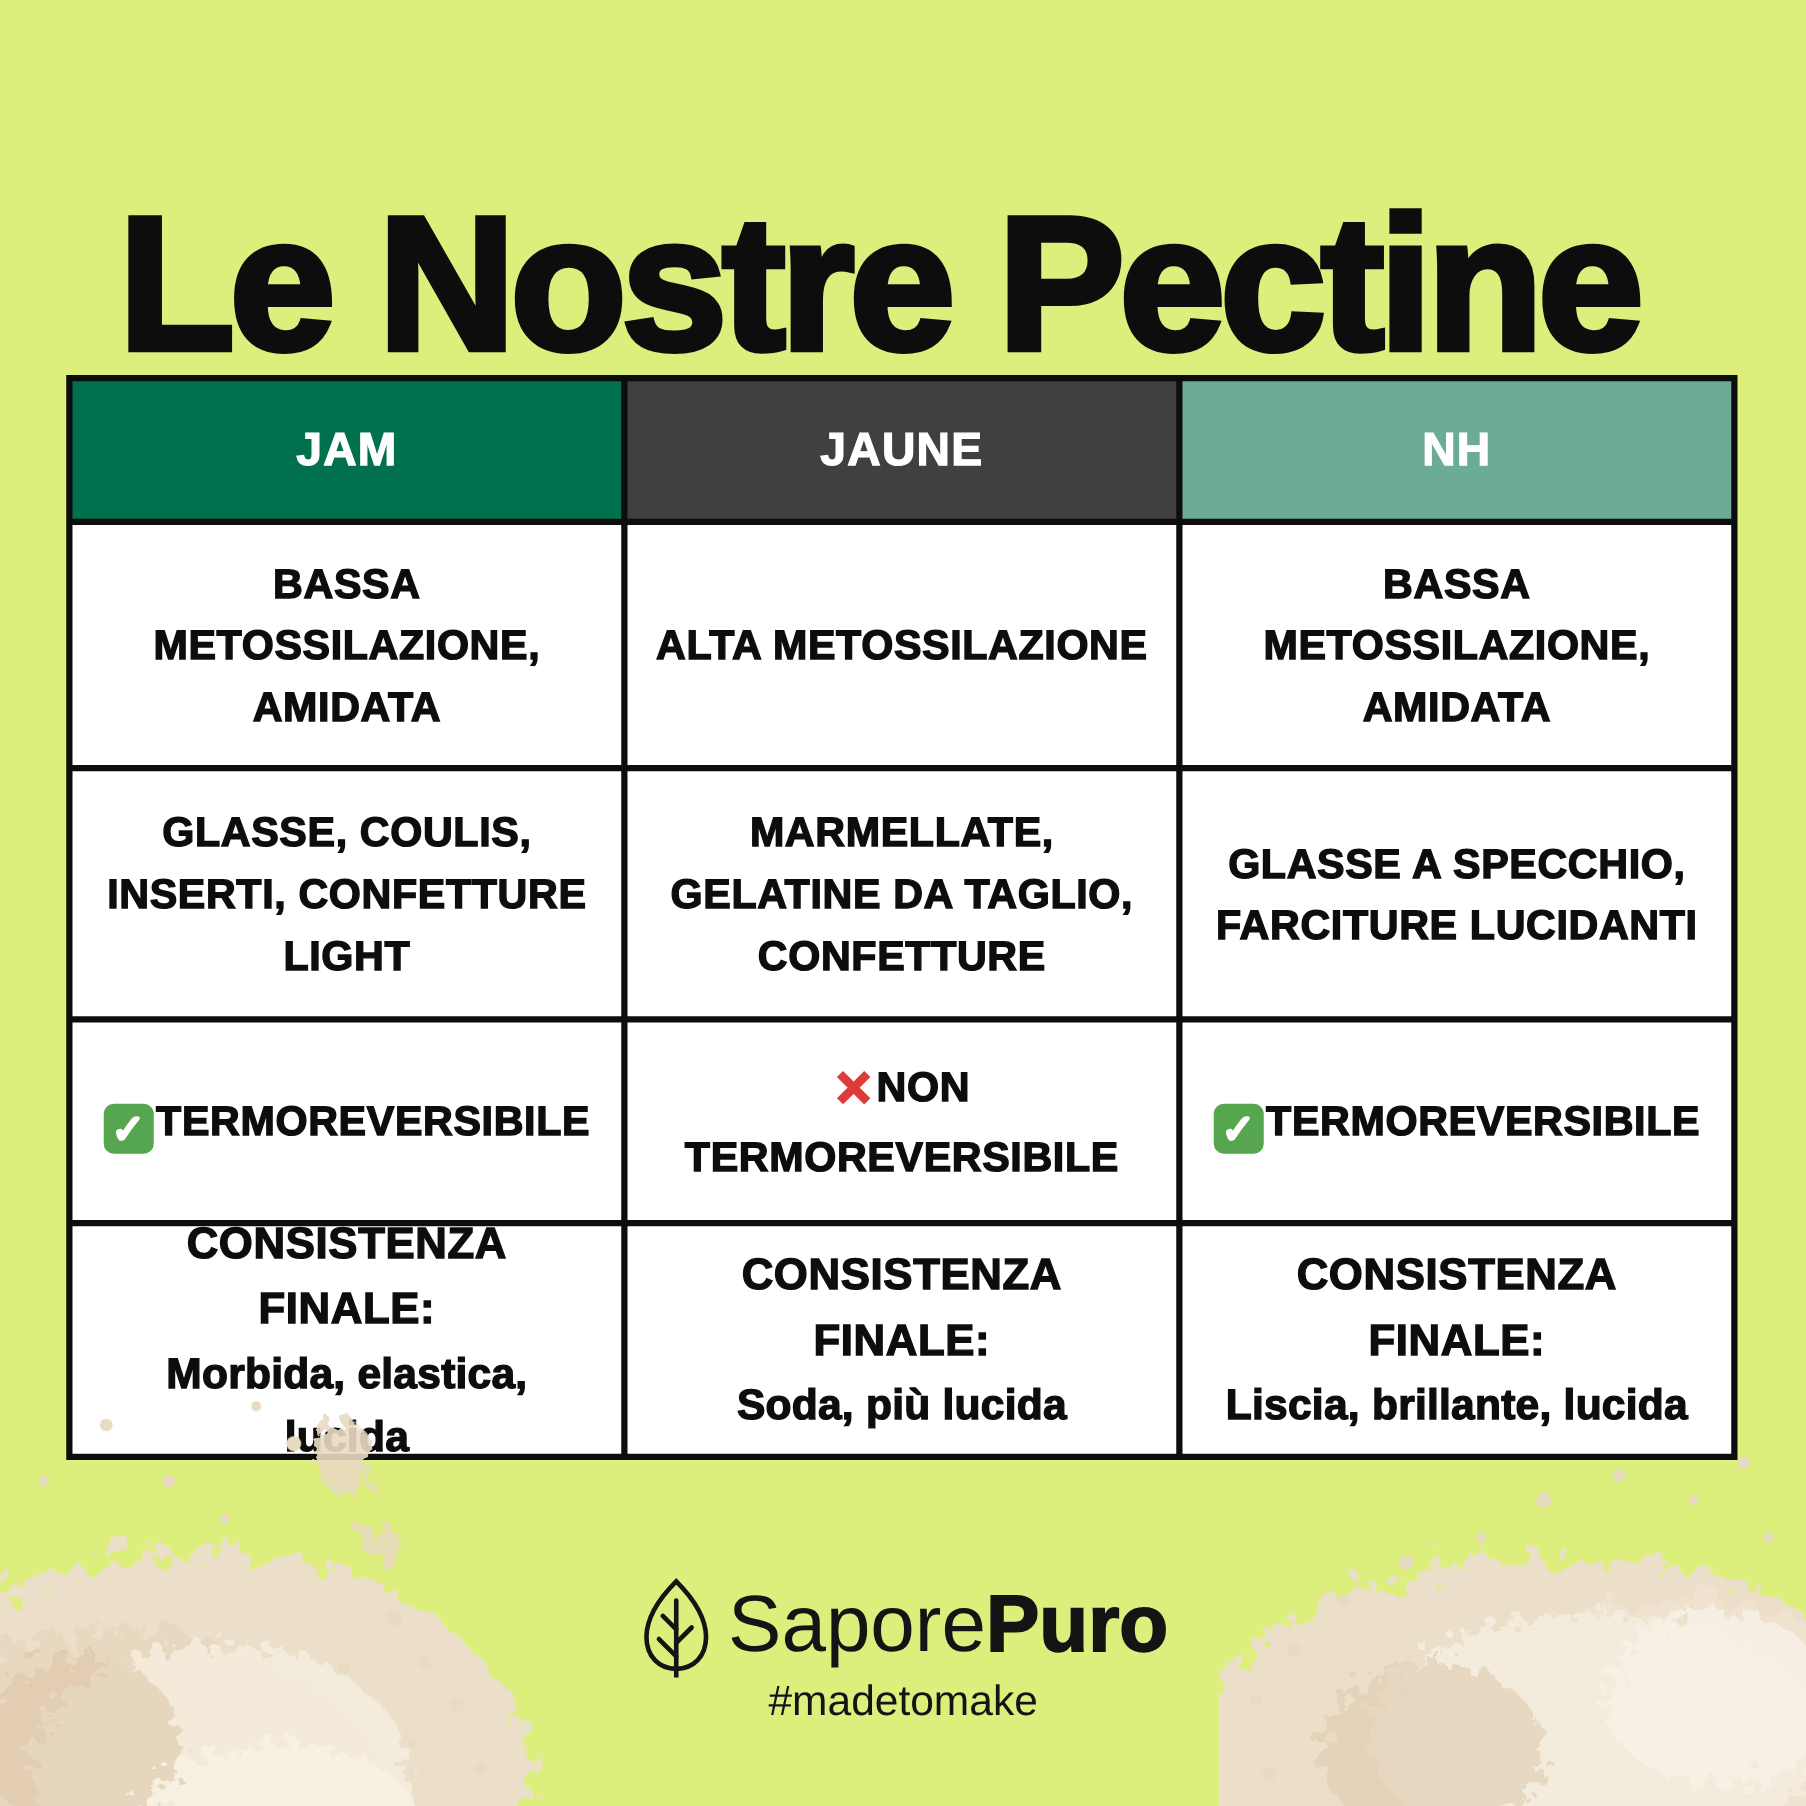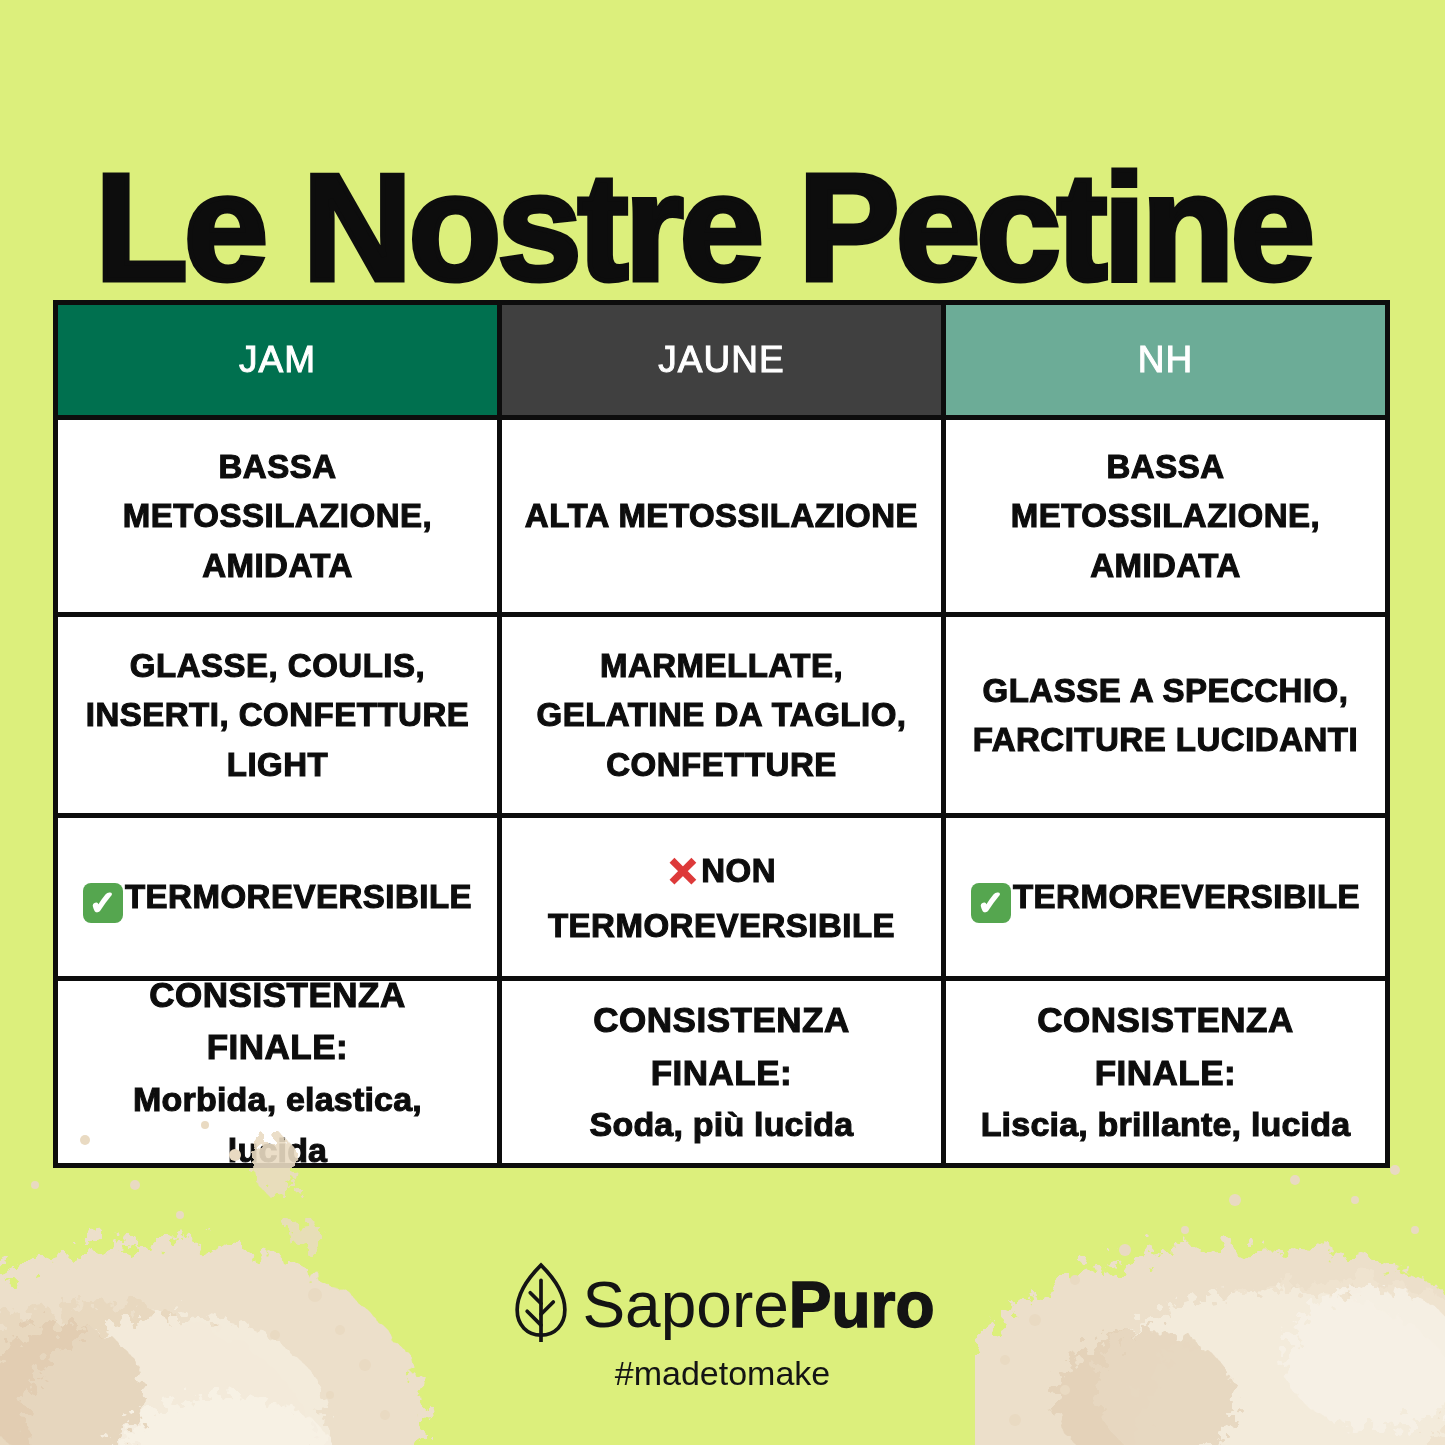--- a/index.html
+++ b/index.html
@@ -45,21 +45,21 @@
     box-sizing:border-box;
     font-weight:700;
     font-size:33px;
     line-height:1.5;
     letter-spacing:0.5px;
     -webkit-text-stroke:1.1px #0d0d0d;
   }
   .header-cell{
     color:#ffffff;
     font-size:37px;
-    font-weight:400;
+    font-weight:700;
     letter-spacing:1px;
     -webkit-text-stroke:1px #ffffff;
   }
   .icon-line{display:inline;}
   .check-icon{
     display:inline-flex;
     align-items:center;
     justify-content:center;
     width:40px;height:40px;
     background:#55a64f;
@@ -84,26 +84,26 @@
   .cons-desc{display:block;font-size:34px;letter-spacing:0.2px;}
   .powder{position:absolute;pointer-events:none;}
   .powder-left{left:-25px;top:1095px;width:480px;height:360px;}
   .powder-right{left:975px;top:1140px;width:470px;height:305px;}
   .footer{
     position:absolute;
     left:0;top:1262px;width:1445px;
     text-align:center;
   }
   .brand-row{
-    display:flex;align-items:flex-end;justify-content:center;gap:10px;
+    display:flex;align-items:flex-start;justify-content:center;gap:10px;
   }
   .brand-text{font-size:64px;color:#141414;letter-spacing:0px;}
   .brand-regular{font-weight:400;}
   .brand-bold{font-weight:700;-webkit-text-stroke:1.5px #141414;}
-  .hashtag{font-size:34px;font-weight:400;margin-top:12px;color:#141414;}
+  .hashtag{font-size:34px;font-weight:400;margin-top:0;color:#141414;}
 </style>
 </head>
 <body>
 
 <h1 class="title">Le Nostre Pectine</h1>
 
 <div class="pectin-table">
 
   <div class="cell header-cell" style="background: rgb(0, 112, 79);">JAM</div>
   <div class="cell header-cell" style="background: #404040;">JAUNE</div>

